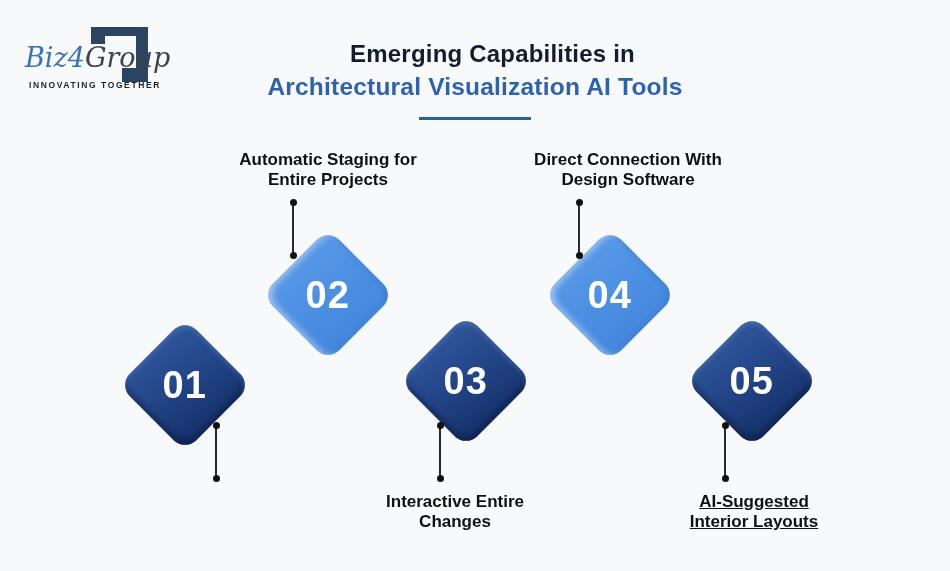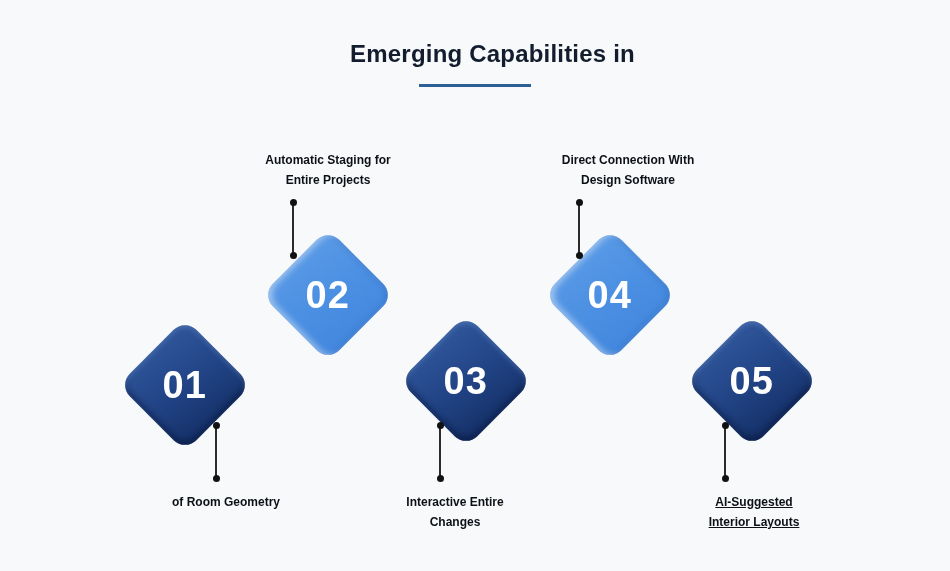--- a/index.html
+++ b/index.html
@@ -100,40 +100,51 @@
   #c2 { left: 292px; top: 202px; height: 54px; }
   #c3 { left: 439px; top: 425px; height: 54px; }
   #c4 { left: 578px; top: 202px; height: 54px; }
   #c5 { left: 724px; top: 425px; height: 54px; }
 
   
   .step-label {
     position: absolute;
     transform: translateX(-50%);
     text-align: center;
-    font-size: 12px;
+    font-size: 17px;
     font-weight: 700;
     color: #0d1117;
     line-height: 20px;
     white-space: nowrap;
   }
   #l2 { left: 328px; top: 150px; }
   #l4 { left: 628px; top: 150px; }
   #l1 { left: 226px; top: 492px; }
   #l3 { left: 455px; top: 492px; }
   #l5 { left: 754px; top: 492px; text-decoration: underline; }
 </style>
 </head>
 <body>
 
 <div class="canvas">
 
+  <div class="logo">
+    <div class="logo-mark">
+      <div class="m-top"></div>
+        <div class="m-left"></div>
+        <div class="m-right"></div>
+        <div class="m-foot"></div>
+    </div>
+    <div class="logo-text"><span class="blue">Biz</span><span class="blue">4</span><span class="dark">Group</span></div>
+    <div class="logo-tagline">INNOVATING TOGETHER</div>
+  </div>
 
   <div class="header">
     <div class="title-line1">Emerging Capabilities in</div>
+    <div class="title-line2">Architectural Visualization AI Tools</div>
     <div class="title-underline"></div>
   </div>
 
   <div id="d1" class="diamond dark">
     <span class="num">01</span>
   </div>
   <div id="d2" class="diamond light">
     <span class="num">02</span>
   </div>
   <div id="d3" class="diamond dark">
@@ -161,21 +172,20 @@
   <div id="c4" class="connector">
     <span class="dot top"></span>
     <span class="dot bottom"></span>
   </div>
   <div id="c5" class="connector">
     <span class="dot top"></span>
     <span class="dot bottom"></span>
   </div>
 
   <div id="l1" class="step-label">
-    <div>of Room Geometry</div>
   </div>
   <div id="l2" class="step-label">
     <div>Automatic Staging for</div>
     <div>Entire Projects</div>
   </div>
   <div id="l3" class="step-label">
     <div>Interactive Entire</div>
     <div>Changes</div>
   </div>
   <div id="l4" class="step-label">

